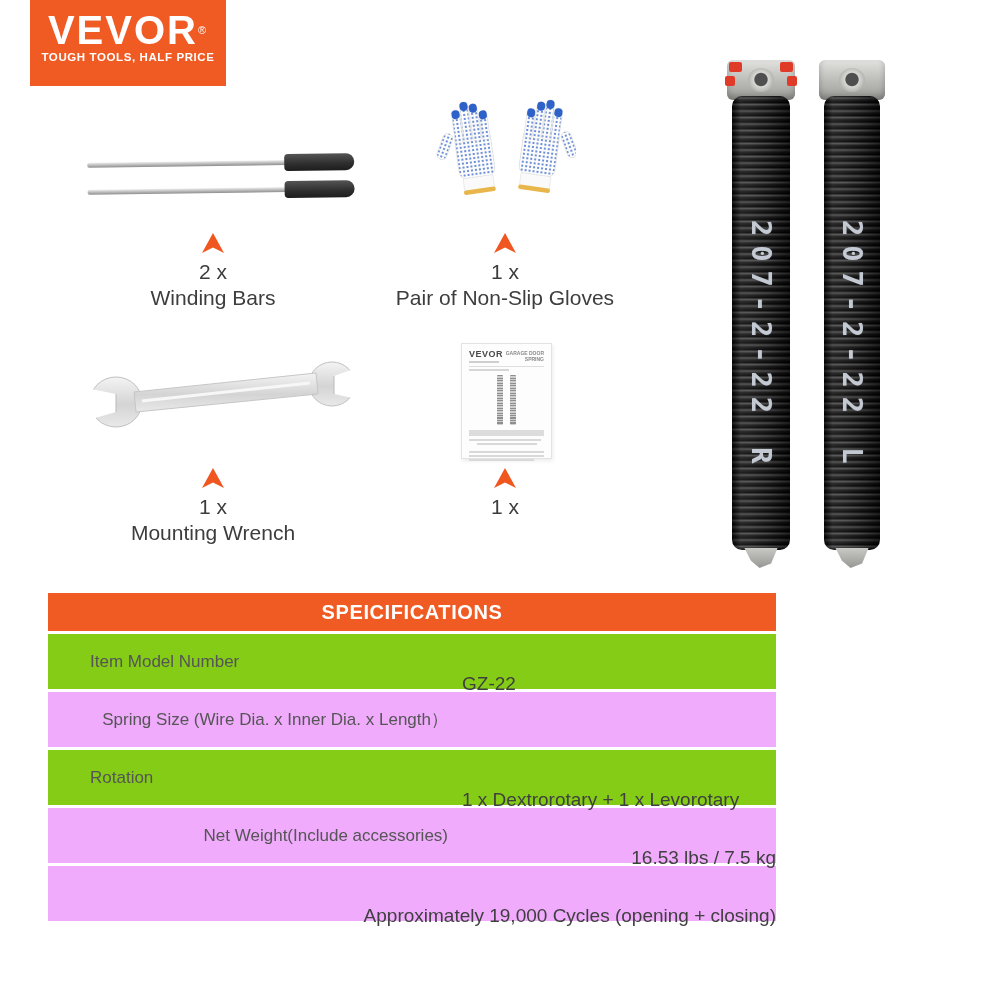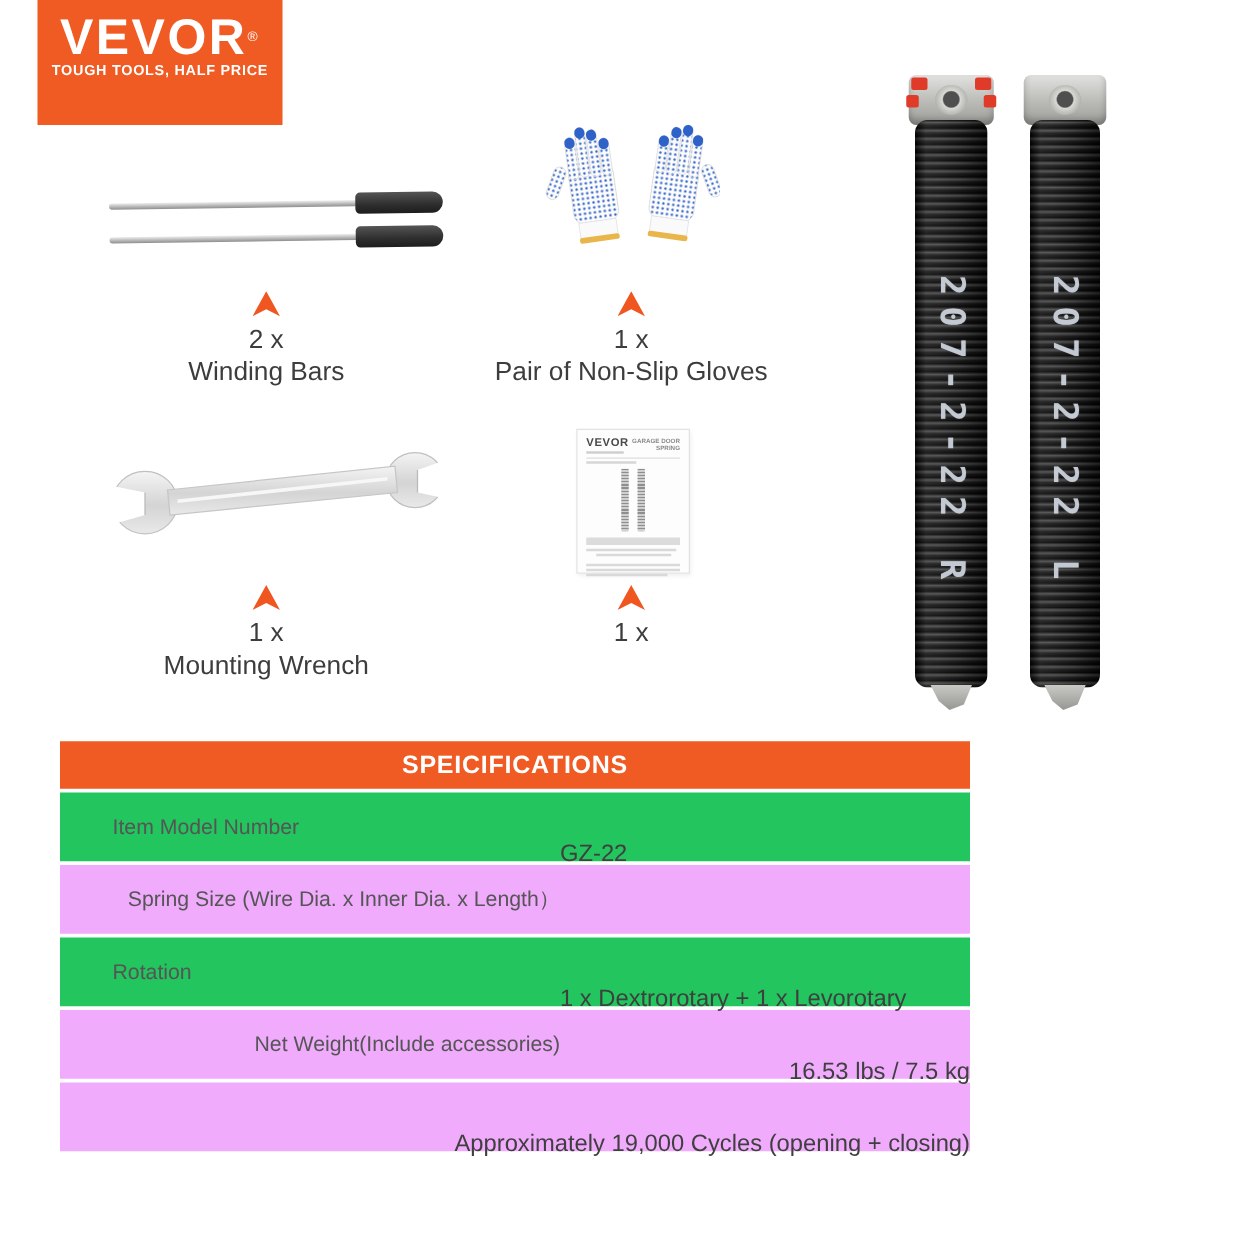--- a/index.html
+++ b/index.html
@@ -1,20 +1,20 @@
 <!DOCTYPE html>
 <html><head>
 <meta charset="utf-8">
 <style>
   * { margin:0; padding:0; box-sizing:border-box; }
   html,body { background:#ffffff; font-family:"Liberation Sans", sans-serif; }
   .page { position:relative; width:1000px; height:1000px; background:#ffffff; overflow:hidden; }
 
   
-  .logo { position:absolute; left:30px; top:0; width:196px; height:100px;
+  .logo { position:absolute; left:30px; top:0; width:196px; height:86px;
           background:#F05A23; color:#fff; text-align:center; padding-top:10px; }
   .logo .word { font-size:40px; font-weight:900; letter-spacing:2px; line-height:40px; }
   .logo .reg { font-size:11px; vertical-align:top; font-weight:400; }
   .logo .tagline { font-size:11.5px; font-weight:700; letter-spacing:.6px; margin-top:1px; }
 
   
   .bar-group { position:absolute; transform:rotate(-0.8deg); }
   .rod { position:absolute; height:5px; border-radius:2px;
          background:linear-gradient(180deg,#efefef,#b9b9b9 55%,#8f8f8f); }
   .handle { position:absolute; height:17px; border-radius:4px 9px 9px 4px;
@@ -69,21 +69,21 @@
     background:repeating-linear-gradient(180deg,#8e8e8e 0 1px,#cfcfcf 1px 2.5px); border-radius:1px; }
   .manual .m-banner { height:6px; background:#dcdcdc; margin-bottom:3px; }
   .manual .m-line { height:2px; background:#d9d9d9; margin-bottom:2px; }
   .manual .m-gap { height:4px; }
 
   
   .spec { position:absolute; left:48px; top:593px; width:728px; }
   .spec-header { height:38px; line-height:38px; background:#F05A23; color:#fff;
     text-align:center; font-size:20px; font-weight:700; letter-spacing:.6px; }
   .spec-row { display:flex; align-items:center; height:55px; margin-top:3px; }
-  .spec-row.light { background:#22c55e; }
+  .spec-row.light { background:#84cc16;gap:14px; }
   .spec-row.dark  { background:#f0abfc;text-align:right; }
   .spec-label { flex:0 0 400px; padding-left:42px; font-size:17px; color:#555; }
   .spec-value { flex:1; font-size:19px; color:#3f3f3f;margin-top:44px; }
 </style>
 </head>
 <body>
 
 <div class="page">
 
   <div class="logo">

